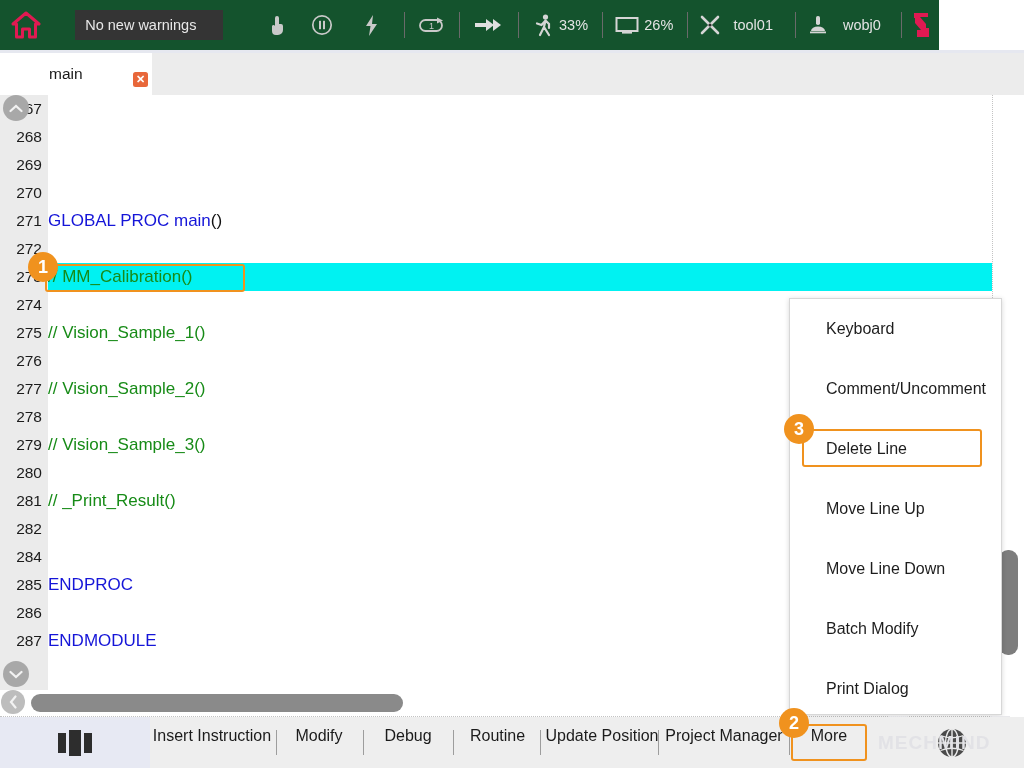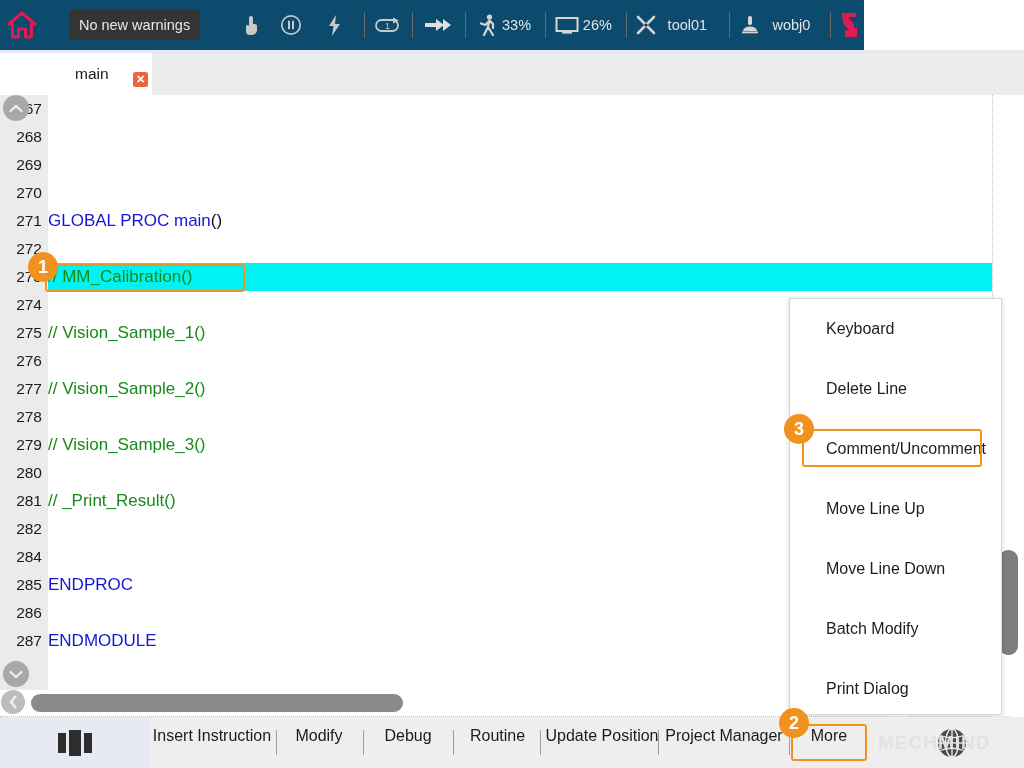--- a/index.html
+++ b/index.html
@@ -5,22 +5,22 @@
   * { box-sizing: border-box; margin: 0; padding: 0; }
   html, body {
     width: 1024px; height: 768px;
     font-family: "Liberation Sans", sans-serif;
     overflow: hidden; background: #ffffff;
   }
   #app { position: relative; width: 1024px; height: 768px; }
 
   
   .topbar {
-    position: absolute; left: 0; top: 0; width: 864px; height: 50px;
-    background: #0c4a6e; display: flex; align-items: center;
+    position: absolute; left: 0; top: 0; width: 939px; height: 50px;
+    background: #14532d; display: flex; align-items: center;
   }
   .home-btn {
     width: 58px; height: 50px; display: flex;
     align-items: center; justify-content: center;
   }
   .warn-box {
     margin-left: 24px; width: 166px; height: 30px;
     background: #343434; color: #e8e8e8;
     font-size: 14.5px; display: flex; align-items: center;
     padding-left: 10px; white-space: nowrap;
@@ -38,21 +38,21 @@
   
   .tabstrip {
     position: absolute; left: 0; top: 50px; width: 1024px; height: 45px;
     background: #ececec; border-top: 3px solid #e6e8f0;
   }
   .tab-active {
     position: absolute; left: 0; top: 0; width: 152px; height: 42px;
     background: #ffffff; display: flex; align-items: center;
   }
   .tab-label {
-    margin-left: 75px; font-size: 15.5px; color: #1a1a1a;
+    margin-left: 49px; font-size: 15.5px; color: #1a1a1a;
   }
   .tab-close {
     position: absolute; left: 133px; top: 19px;
     width: 15px; height: 15px; background: #e8673a;
     border-radius: 2.5px; display: flex; align-items: center;
     justify-content: center; color: #fff; font-size: 11px;
     line-height: 1; font-weight: bold;
   }
 
   
@@ -390,22 +390,22 @@
     <div class="hthumb"></div>
   </div>
   <div class="lbtn">
     <svg width="9" height="14" viewBox="0 0 9 14">
         <path d="M6.5 1.5 L2 7 L6.5 12.5" stroke="#f2f2f2" stroke-width="2.2" fill="none" stroke-linecap="round"></path>
       </svg>
   </div>
 
   <div class="ctxmenu" id="ctxmenu">
       <div class="mi">Keyboard</div>
+      <div class="mi">Comment/Uncomment</div>
       <div class="mi">Delete Line</div>
-      <div class="mi">Comment/Uncomment</div>
       <div class="mi">Move Line Up</div>
       <div class="mi">Move Line Down</div>
       <div class="mi">Batch Modify</div>
       <div class="mi">Print Dialog</div>
     </div>
 
   <div class="wm-shape"></div>
   <div class="botbar">
     <div class="menu-sq">
       <svg width="42" height="28" viewBox="0 0 42 28">

